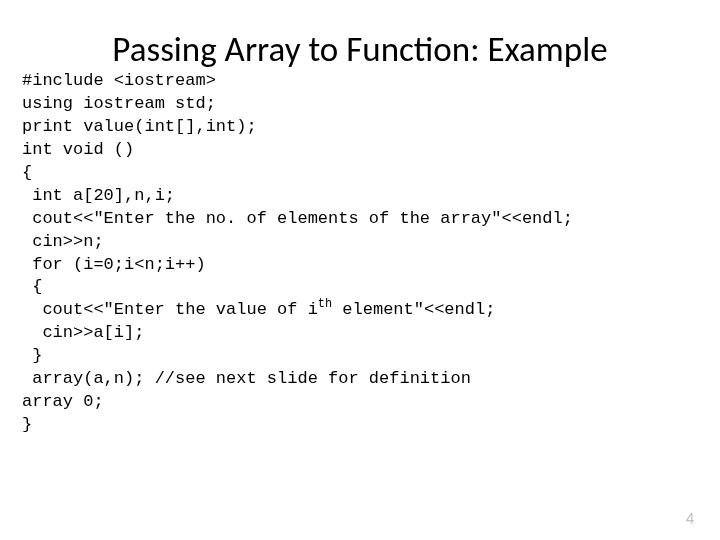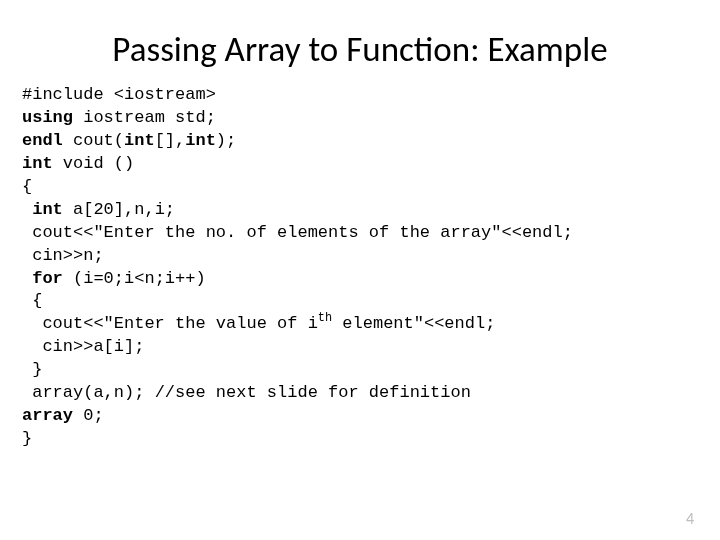--- a/index.html
+++ b/index.html
@@ -1,33 +1,33 @@
 <!DOCTYPE html>
 <html><head>
 <meta charset="utf-8">
 <style>
   * { margin: 0; padding: 0; box-sizing: border-box; }
   html, body { width: 720px; height: 540px; background: #fff; font-family: "Times New Roman", Times, serif; color: #000; }
   .slide { position: relative; width: 720px; height: 540px; padding: 28px 20px 20px 20px; }
-  .title { font-family: Calibri, Arial, sans-serif; font-size: 35px; font-weight: 400; text-align: center; margin-bottom: 14px; letter-spacing: 0px; }
+  .title { font-family: Calibri, Arial, sans-serif; font-size: 35px; font-weight: 400; text-align: center; letter-spacing: 0px; }
   .code { font-family: "Courier New", Courier, monospace; font-size: 17px; line-height: 1.35; white-space: pre; padding-left: 2px; }
-  .code b { font-weight: bold; }
+  .code b { font-weight: normal; }
   .code sup { font-size: 0.7em; vertical-align: super; line-height: 0; font-family: Liberation Mono, monospace; }
   .comment { color: #000; margin-top: 16px; }
   .pagenum { position: absolute; right: 26px; bottom: 12px; font-family: Calibri, Arial, sans-serif; font-size: 16px; color: #bfbfbf; }
 </style>
 </head>
 <body>
 
 <div class="slide">
   <h1 class="title">Passing Array to Function: Example</h1>
 
   <div class="code"><span>#include &lt;iostream&gt;</span>
 <b>using</b><span> iostream std;</span>
-<b>endl</b><span> cout(</span><b>int</b><span>[],</span><b>int</b><span>);</span>
+<b>print</b><span> value(</span><b>int</b><span>[],</span><b>int</b><span>);</span>
 <b>int</b><span> void ()</span>
 <span>{</span>
 <b> int</b><span> a[20],n,i;</span>
 <span> cout&lt;&lt;"Enter the no. of elements of the array"&lt;&lt;endl;</span>
 <span> cin&gt;&gt;n;</span>
 <b> for</b><span> (i=0;i&lt;n;i++)</span>
 <span> {</span>
 <span>  cout&lt;&lt;"Enter the value of i</span><sup>th</sup><span> element"&lt;&lt;endl;</span>
 <span>  cin&gt;&gt;a[i];</span>
 <span> }</span>

